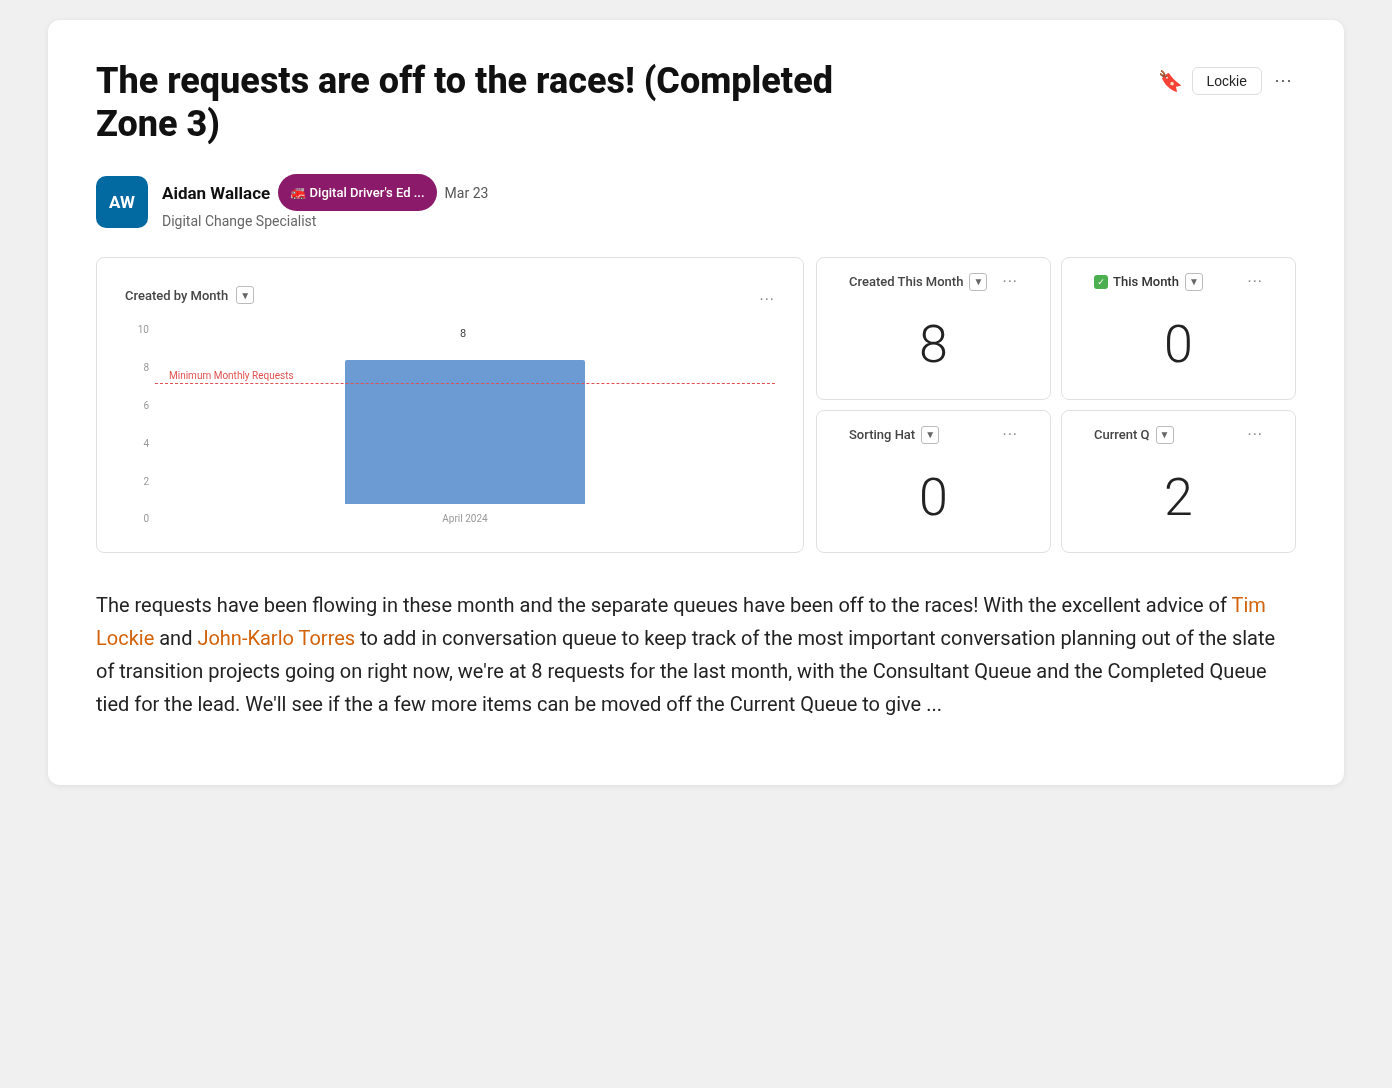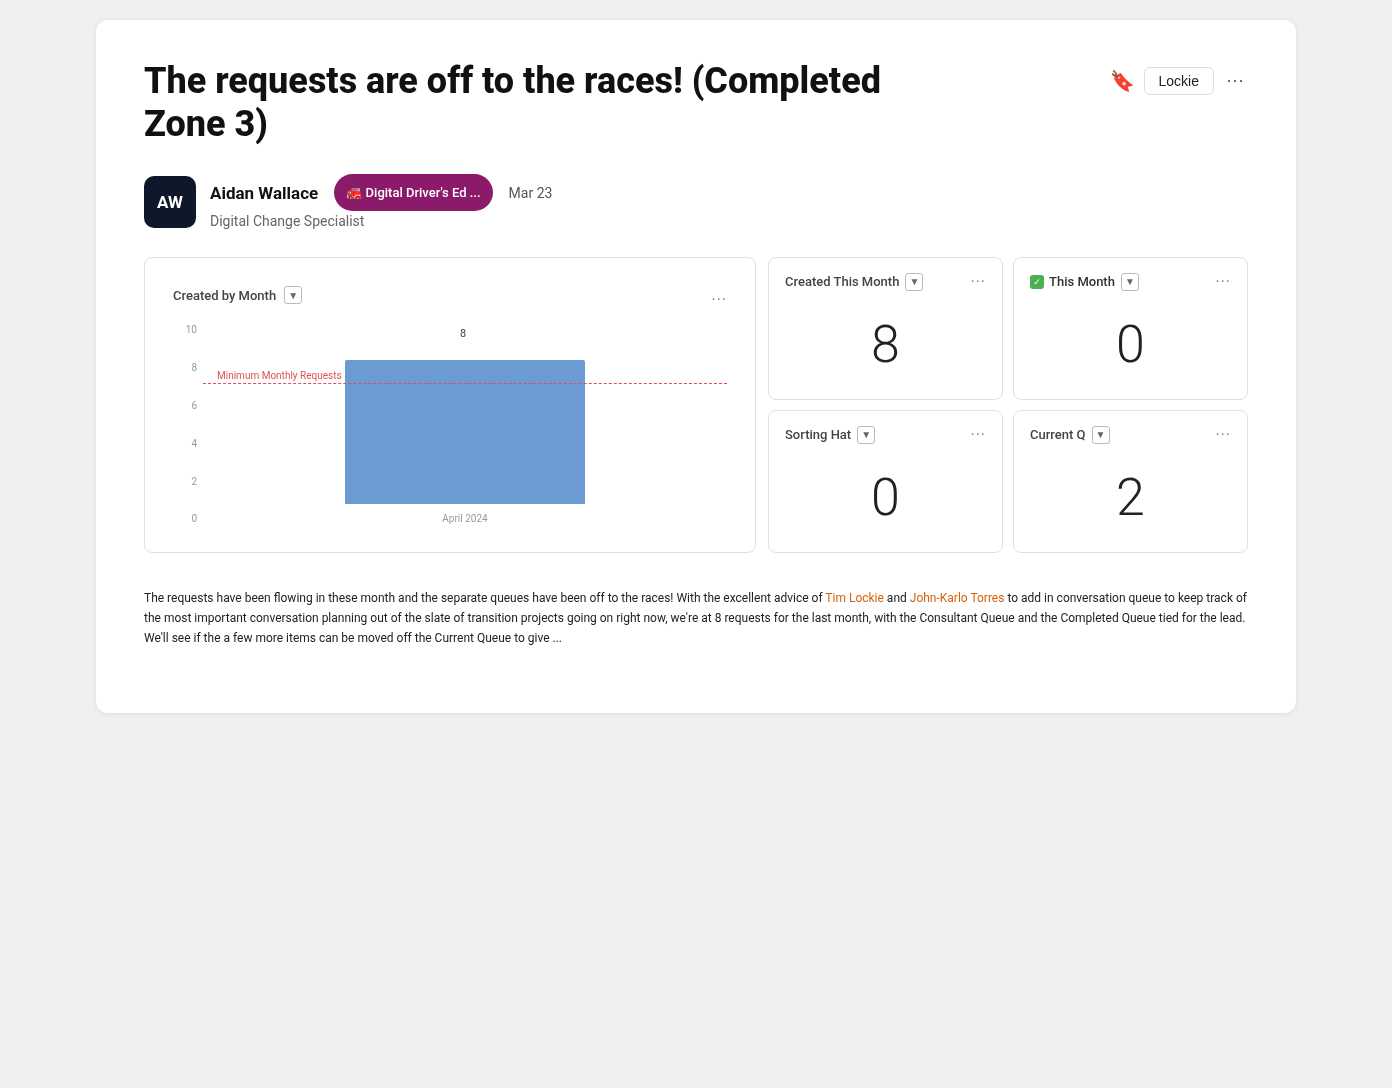--- a/index.html
+++ b/index.html
@@ -9,21 +9,21 @@
       display: flex;
       justify-content: center;
       align-items: flex-start;
       min-height: 1088px;
       padding: 20px;
     }
     .card {
       background: #ffffff;
       border-radius: 12px;
       padding: 40px 48px 48px 48px;
-      width: 1200px;
+      width: 1296px;
       max-width: 100%;
       box-shadow: 0 1px 6px rgba(0,0,0,0.08);
     }
 
     
     .page-header {
       display: flex;
       justify-content: space-between;
       align-items: flex-start;
       margin-bottom: 28px;
@@ -70,38 +70,38 @@
     .author-row {
       display: flex;
       align-items: center;
       gap: 14px;
       margin-bottom: 28px;
     }
     .avatar {
       width: 52px;
       height: 52px;
       border-radius: 10px;
-      background: #0f172a;
+      background: #0369a1;
       color: #fff;
       font-size: 17px;
       font-weight: 700;
       display: flex;
       align-items: center;
       justify-content: center;
       flex-shrink: 0;
     }
     .author-info {
       display: flex;
       flex-direction: column;
       gap: 2px;
     }
     .author-name-row {
       display: flex;
       align-items: center;
-      gap: 16px;
+      gap: 8px;
     }
     .author-name {
       font-size: 17px;
       font-weight: 700;
       color: #111;
     }
     .tag-badge {
       background: #8b1a6b;
       color: #fff;
       border-radius: 20px;
@@ -137,21 +137,21 @@
       display: grid;
       grid-template-columns: 1fr 1fr;
       grid-template-rows: 1fr 1fr;
       gap: 10px;
       width: 480px;
       flex-shrink: 0;
     }
     .stat-panel {
       border: 1px solid #e0e0e0;
       border-radius: 8px;
-      padding: 14px 16px;
+      padding: 14px 32px;
       background: #fff;
       display: flex;
       flex-direction: column;
       justify-content: flex-end;
     }
     .panel-header {
       display: flex;
       align-items: center;
       justify-content: space-between;
       margin-bottom: 12px;
@@ -284,21 +284,21 @@
       bottom: 0;
       left: 30px;
       right: 0;
       text-align: center;
       font-size: 10px;
       color: #999;
     }
 
     
     .body-text {
-      font-size: 12px;
+      font-size: 20px;
       line-height: 1.65;
       color: #222;
       margin-bottom: 16px;
     }
     .link-orange {
       color: #d4620a;
       cursor: pointer;
       text-decoration: none;
     }
     .see-more {

